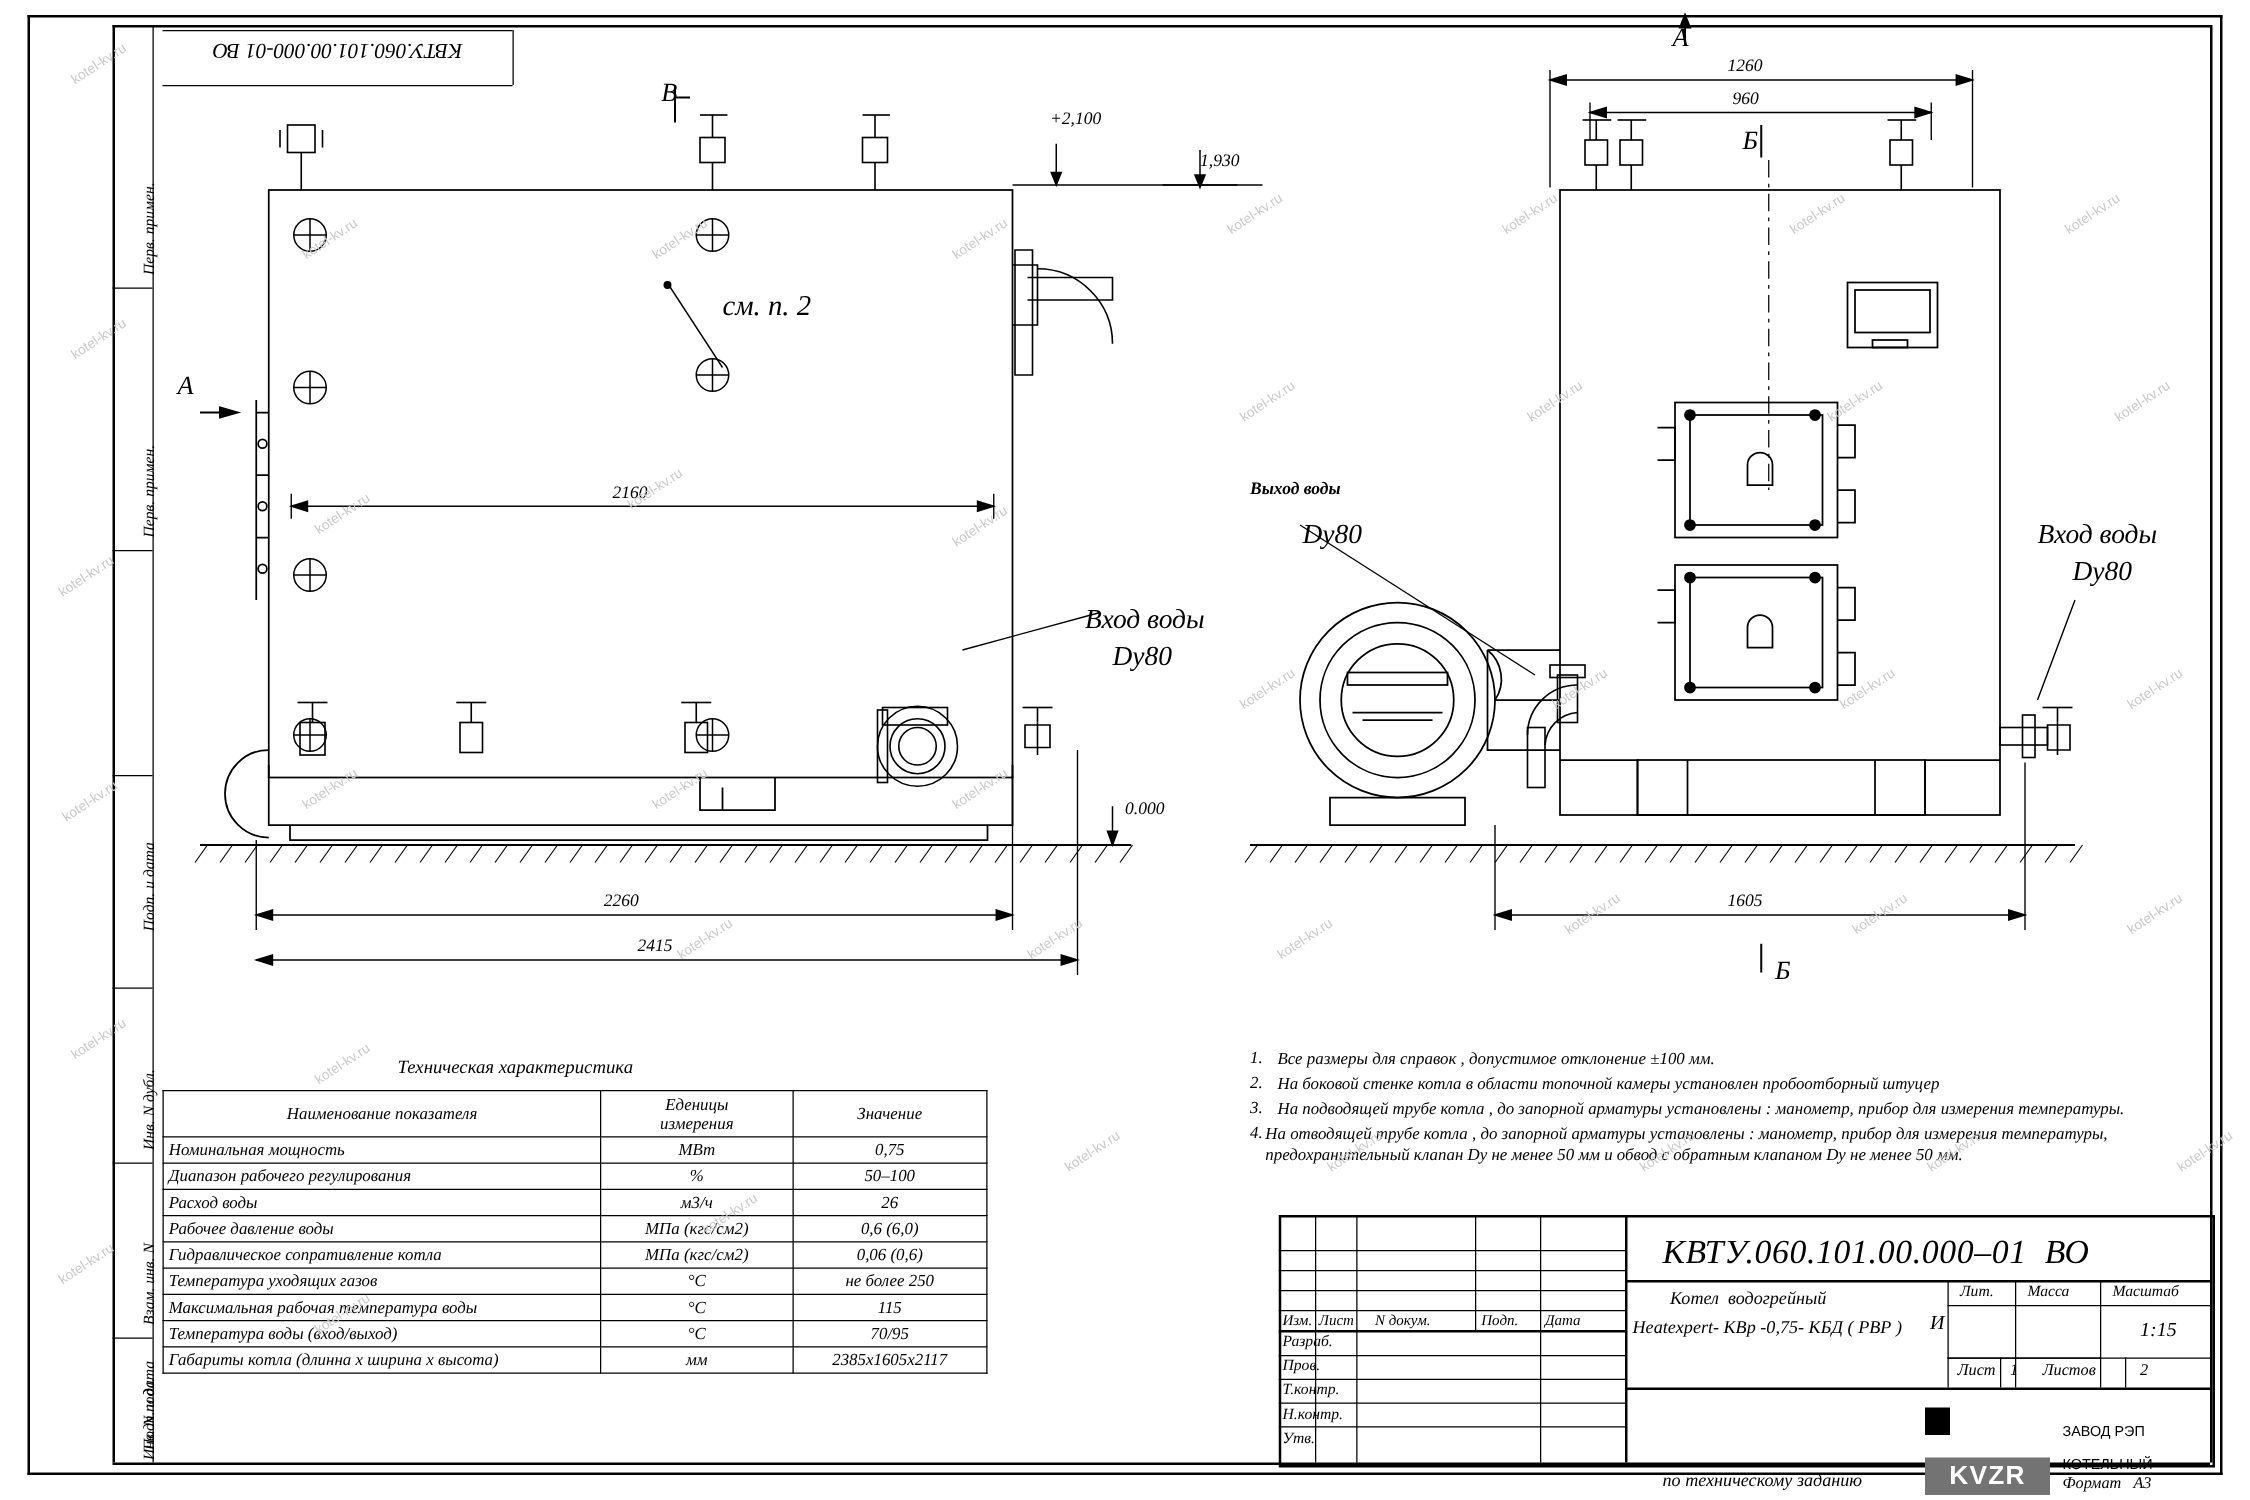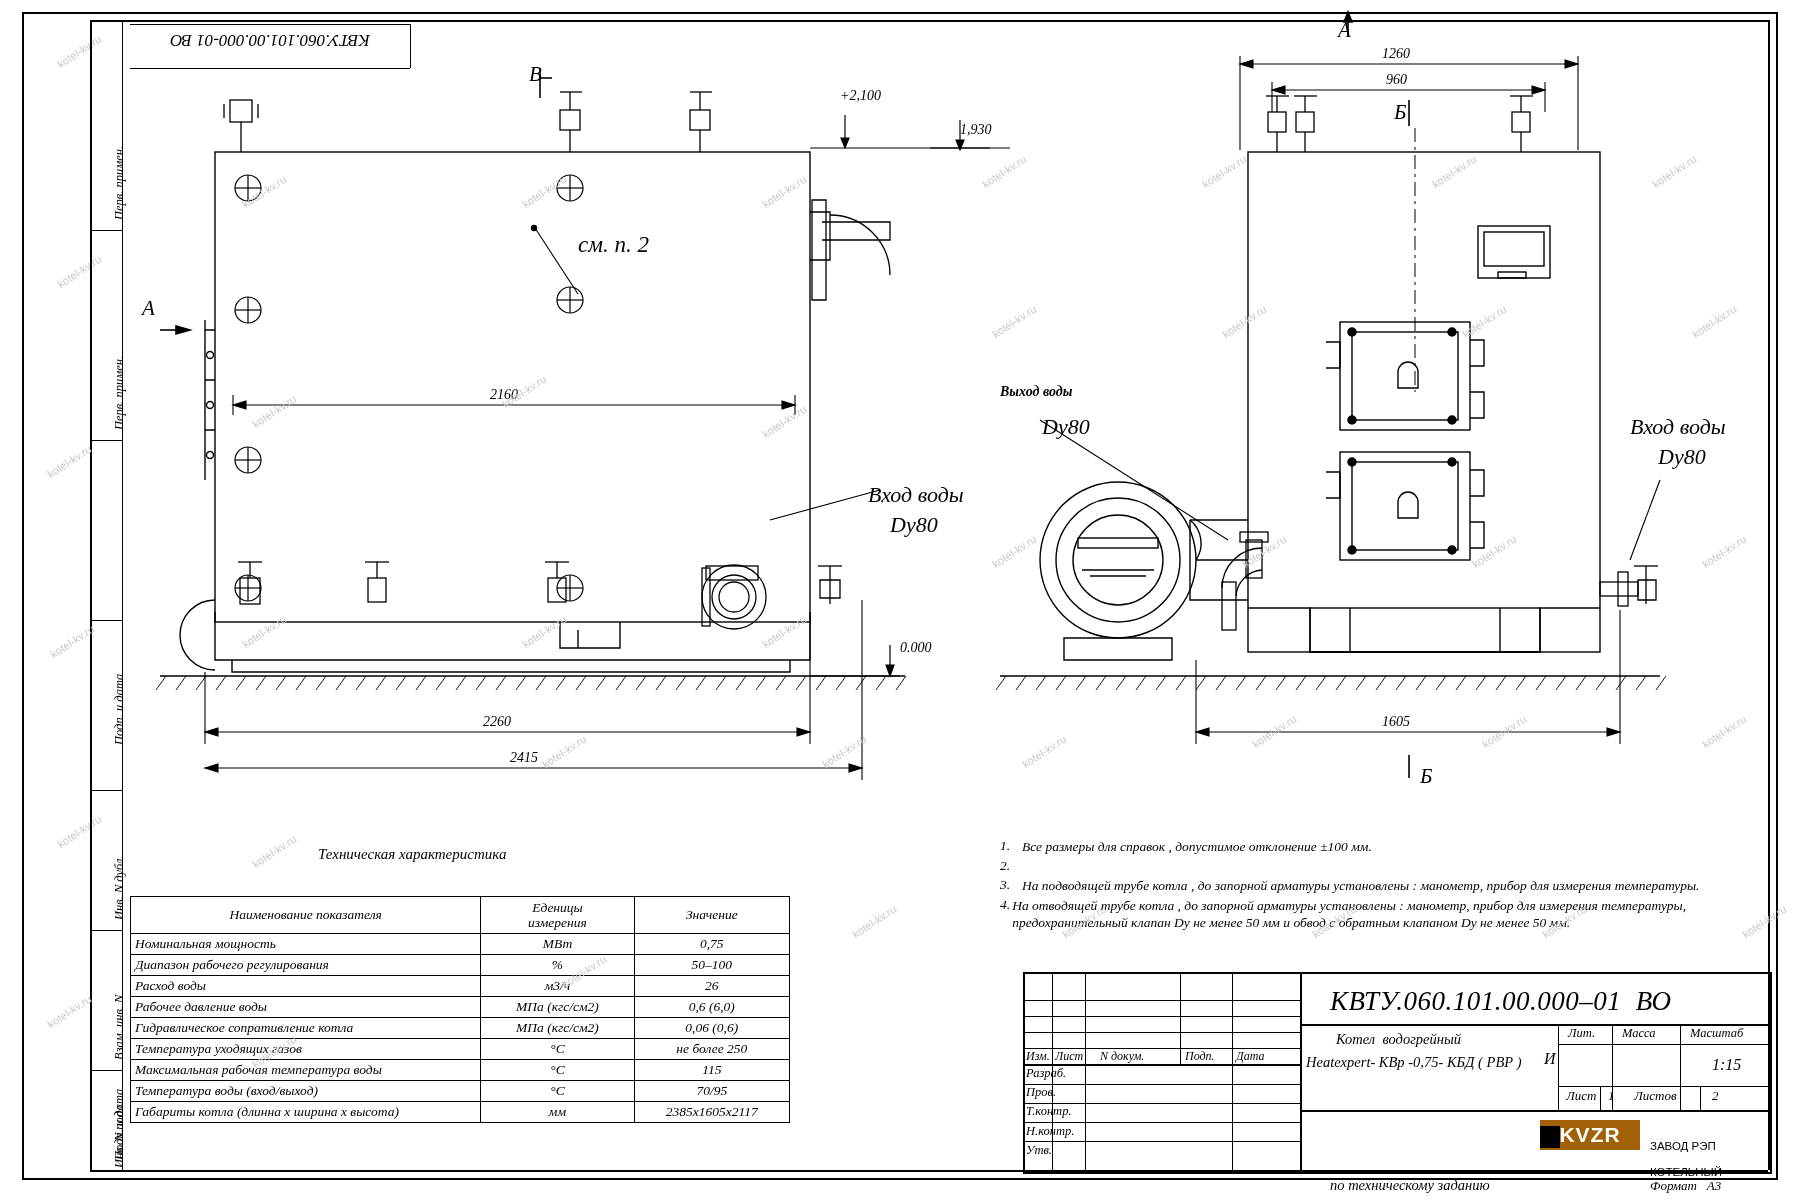--- a/index.html
+++ b/index.html
@@ -7,21 +7,21 @@
   #sheet{position:relative;width:1800px;height:1200px;overflow:hidden;}
   .ln{position:absolute;background:#000;}
   .h{height:1px;}
   .v{width:1px;}
   .h2{height:2px;}
   .v2{width:2px;}
   .txt{position:absolute;white-space:pre;font-family:"Liberation Serif",serif;}
   .it{font-style:italic;}
   .vert{transform-origin:0 0;}
   .wm{position:absolute;color:#c9c9c9;font-size:11px;font-family:"Liberation Sans",sans-serif;transform:rotate(-33deg);transform-origin:0 0;white-space:nowrap;}
-  table{border-collapse:collapse;position:absolute;margin-top:24px;}
+  table{border-collapse:collapse;position:absolute;}
   td{border:1px solid #000;font-family:"Liberation Serif",serif;font-style:italic;font-size:13.5px;padding:1px 4px;height:18px;}
   .ctr{text-align:center;}
   svg{position:absolute;top:0;left:0;overflow:visible;}
   .no{fill:none;stroke:#000;}
   .dim{font-family:"Liberation Serif",serif;font-style:italic;font-size:14px;}
   .big{font-size:21px;font-style:italic;}
 </style>
 </head>
 <body>
 
@@ -479,20 +479,21 @@
       </tbody>
   </table>
 
   <div style="position:absolute;left:1000px;top:838px;width:700px;">
     <div style="display:flex;margin-bottom:3px;">
       <span style="width:22px;font-style:italic;font-size:13.5px;">1.</span>
       <span style="font-style:italic;font-size:13.5px;line-height:17px;">Все размеры для справок , допустимое отклонение  ±100 мм.</span>
     </div>
     <div style="display:flex;margin-bottom:3px;">
       <span style="width:22px;font-style:italic;font-size:13.5px;">2.</span>
+      <span style="font-style:italic;font-size:13.5px;line-height:17px;">На боковой стенке котла в области топочной камеры установлен пробоотборный штуцер</span>
     </div>
     <div style="display:flex;margin-bottom:3px;">
       <span style="width:22px;font-style:italic;font-size:13.5px;">3.</span>
       <span style="font-style:italic;font-size:13.5px;line-height:17px;text-align:center;">На   подводящей трубе котла , до запорной арматуры установлены : манометр, прибор для измерения температуры.</span>
     </div>
     <div style="display:flex;">
       <span style="width:22px;font-style:italic;font-size:13.5px;">4.</span>
       <span style="font-style:italic;font-size:13.5px;line-height:17px;">На отводящей трубе котла , до запорной арматуры установлены : манометр, прибор для измерения температуры, предохранительный клапан  Dу не менее  50 мм и обвод с обратным клапаном   Dу не менее 50 мм.</span>
     </div>
   </div>
@@ -547,21 +548,21 @@
   <span class="txt it" style="left:1568px;top:1026px;font-size:12.5px;">Лит.</span>
   <span class="txt it" style="left:1622px;top:1026px;font-size:12.5px;">Масса</span>
   <span class="txt it" style="left:1690px;top:1026px;font-size:12.5px;">Масштаб</span>
   <span class="txt it" style="left:1544px;top:1050px;font-size:16px;">И</span>
   <span class="txt it" style="left:1712px;top:1056px;font-size:16px;">1:15</span>
   <span class="txt it" style="left:1566px;top:1088px;font-size:13px;">Лист</span>
   <span class="txt it" style="left:1608px;top:1088px;font-size:13px;">1</span>
   <span class="txt it" style="left:1634px;top:1088px;font-size:13px;">Листов</span>
   <span class="txt it" style="left:1712px;top:1088px;font-size:13px;">2</span>
 
-  <div style="position:absolute;left:1540px;top:1120px;width:100px;height:30px;background:#a16207;display:flex;align-items:center;justify-content:center;text-align:right;">
+  <div style="position:absolute;left:1540px;top:1166px;width:100px;height:30px;background:#737373;display:flex;align-items:center;justify-content:center;text-align:right;">
     <span style="color:#fff;font-size:21px;font-weight:bold;font-family:'Liberation Sans',sans-serif;letter-spacing:1px;">KVZR</span>
   </div>
   <div style="position:absolute;left:1540px;top:1126px;width:20px;height:22px;background:#000;"></div>
   <span class="txt" style="left:1650px;top:1166px;font-size:11.5px;font-family:'Liberation Sans',sans-serif;">КОТЕЛЬНЫЙ</span>
   <span class="txt" style="left:1650px;top:1140px;font-size:11.5px;font-family:'Liberation Sans',sans-serif;">ЗАВОД РЭП</span>
 
   <span class="txt it" style="left:1650px;top:1178px;font-size:13px;">Формат   А3</span>
 
   <div id="watermarks">
       <span class="wm" style="left: 55px; top: 60px;">kotel-kv.ru</span>

